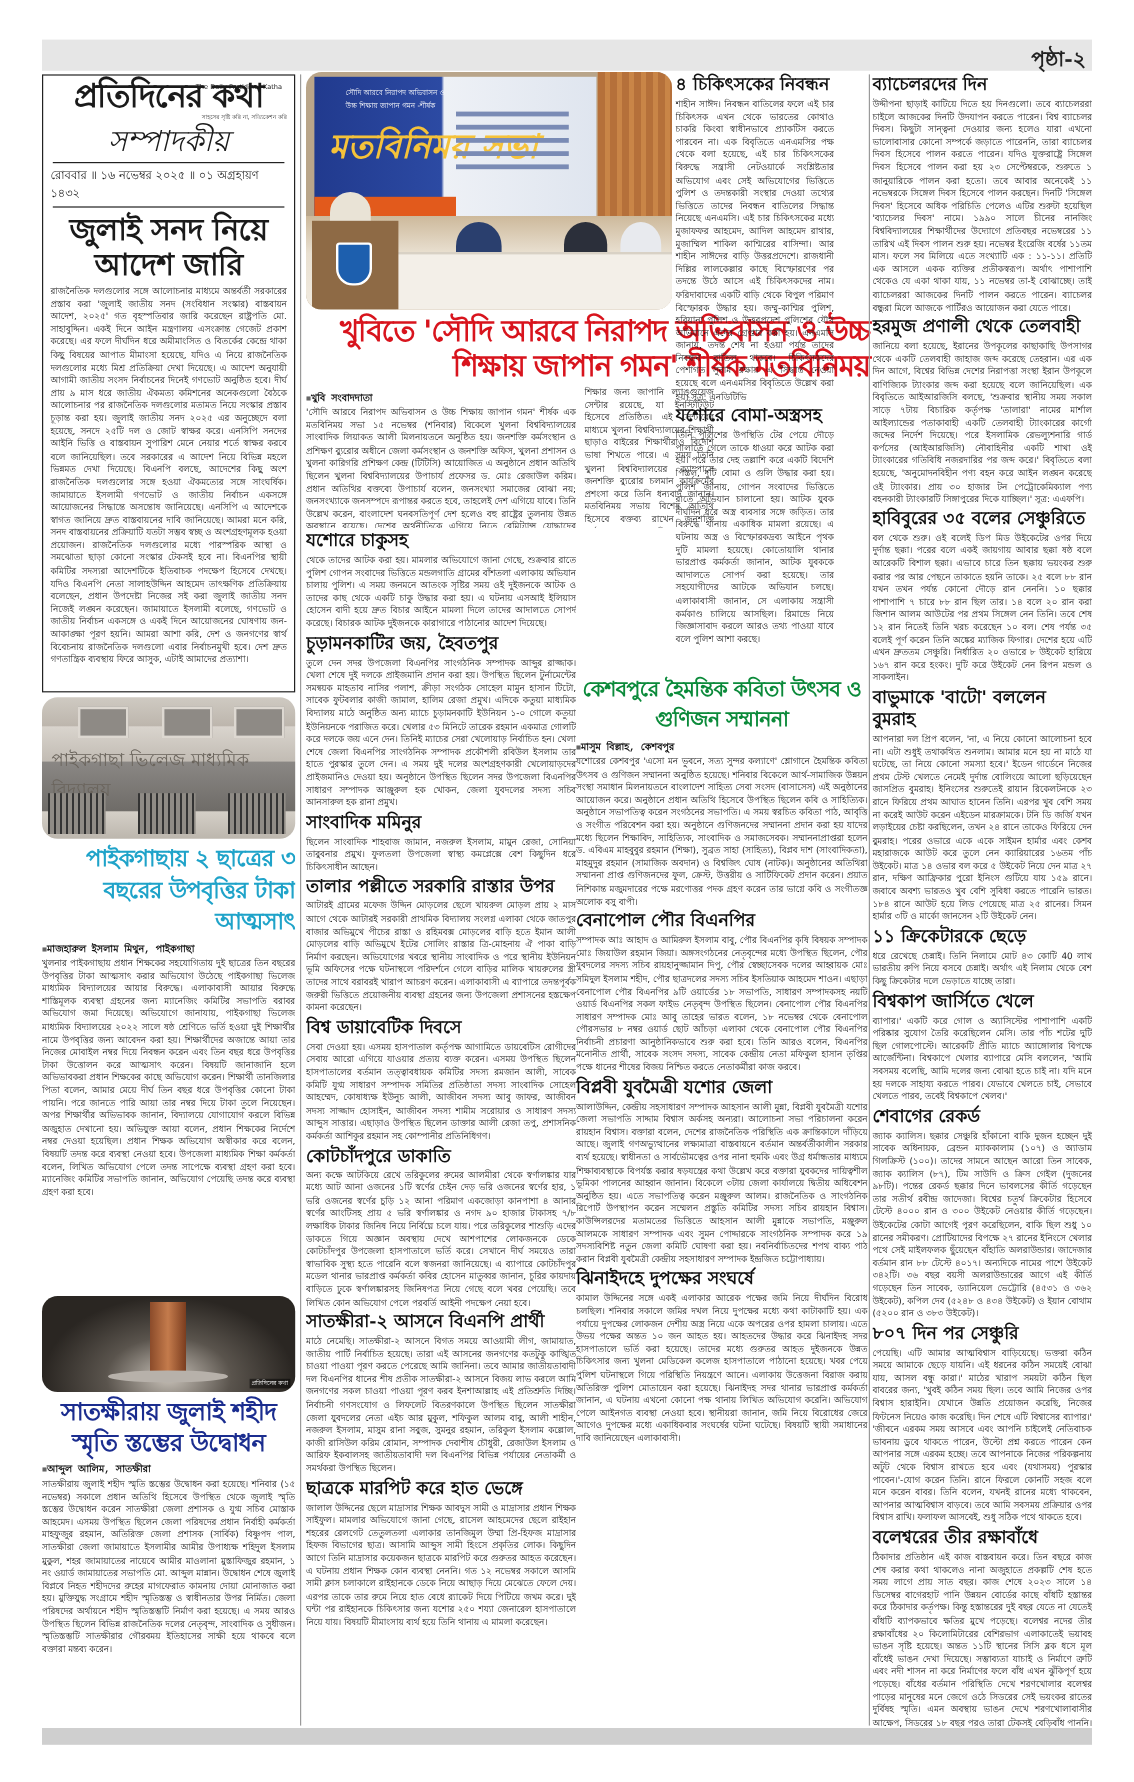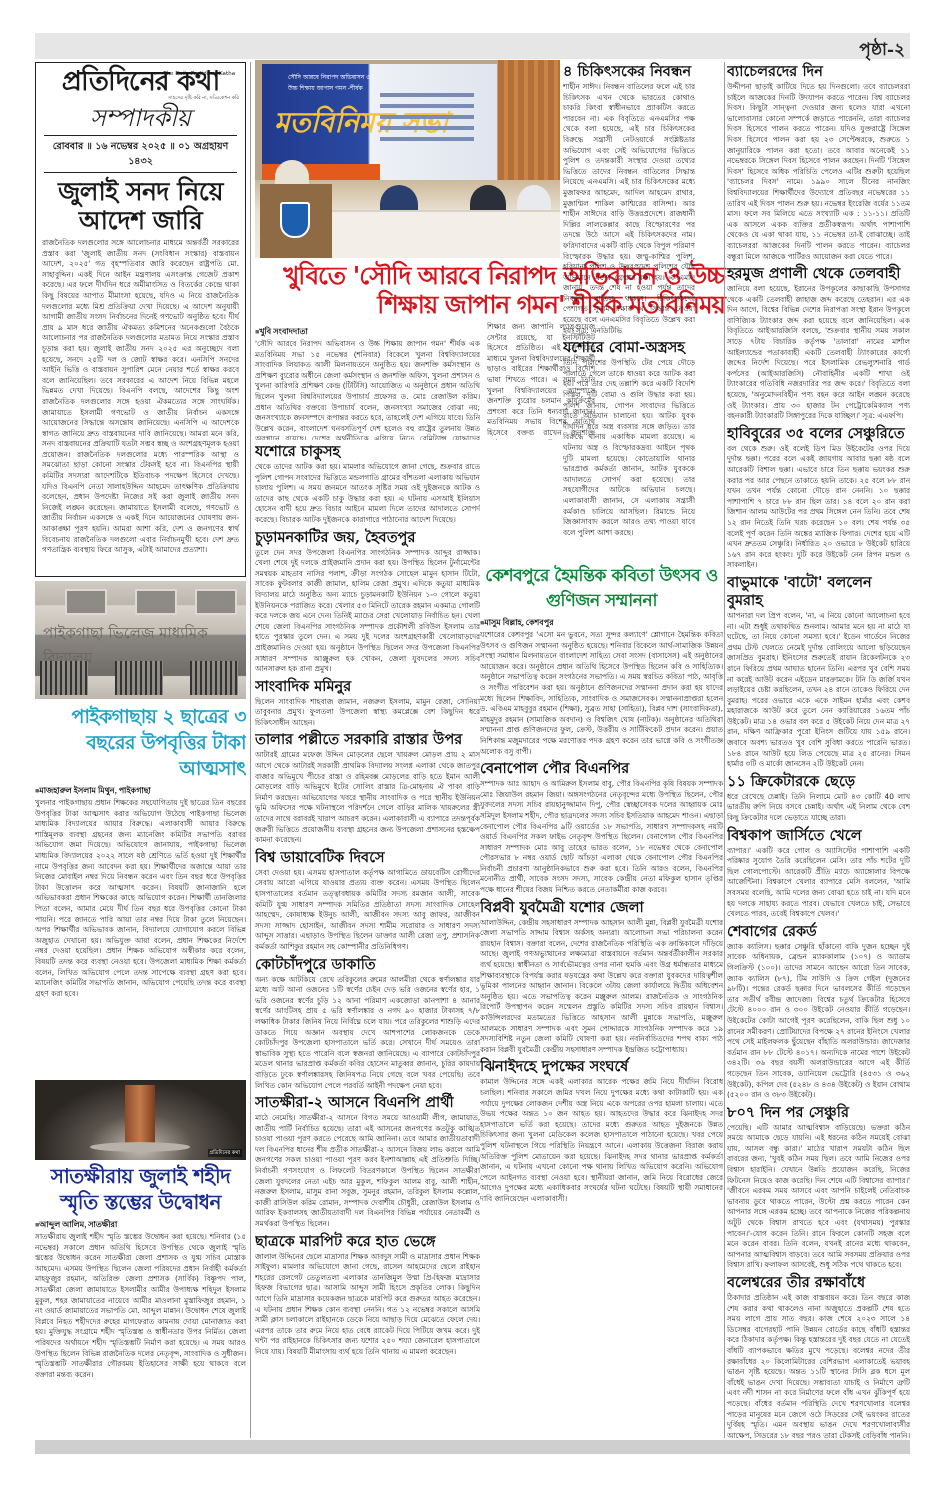--- a/index.html
+++ b/index.html
@@ -5,35 +5,35 @@
   * { box-sizing: border-box; margin: 0; padding: 0; }
   html, body { width: 945px; height: 1485px; background: #ffffff; overflow: hidden; }
   body { font-family: "DejaVu Serif", serif; color: #1a1a1a; position: relative; }
 
   .topband { position: absolute; left: 35px; top: 33px; width: 875px; height: 26px; background: #e6e6e6; }
   .page-no { position: absolute; right: 40px; top: 36px; font-size: 17px; font-weight: bold; color: #222; }
 
   .col { position: absolute; overflow: hidden; }
   .body-text { font-size: 7.4px; line-height: 10.6px; text-align: justify; color: #222; font-family: "DejaVu Sans", sans-serif; letter-spacing: -0.05px; }
   .sub-head { font-family: "DejaVu Serif", serif; font-size: 14.5px; font-weight: bold; text-align: left; line-height: 18px; color: #111; margin: 2px 0 2px; }
-  .byline { font-size: 8px; font-weight: bold; font-family: Liberation Serif, serif; margin: 3px 0 1px; color: #111; }
+  .byline { font-size: 8px; font-weight: bold; font-family: Liberation Mono, monospace; margin: 3px 0 1px; color: #111; }
   .byline::before { content: "\25A0 "; color: #666; font-size: 7px; }
 
   
   .editorial { position: absolute; left: 35px; top: 62px; width: 211px; height: 515px; border: 1.5px solid #222; padding: 4px 6px; overflow: hidden; }
   .ed-masthead { text-align: center; font-size: 27px; font-weight: bold; font-family: "DejaVu Serif", serif; line-height: 28px; letter-spacing: -1px; }
   .ed-eng { position: absolute; right: 10px; top: 7px; font-size: 5.5px; font-family: "DejaVu Sans", sans-serif; }
   .ed-tag { text-align: right; font-size: 4.8px; font-family: "DejaVu Sans", sans-serif; color: #333; margin-top: -1px; }
   .ed-sompadakio { text-align: center; font-size: 24px; font-style: italic; font-family: "DejaVu Serif", serif; line-height: 30px; margin-top: 1px; }
   .ed-rule { border-top: 1.5px solid #222; margin: 2px 2px 3px; }
-  .ed-date { text-align: center; font-size: 9.5px; font-family: "DejaVu Sans", sans-serif; font-weight: bold; }
+  .ed-date { text-align: left; font-size: 9.5px; font-family: "DejaVu Sans", sans-serif; font-weight: normal; }
   .ed-headline { text-align: center; font-size: 25px; font-weight: bold; line-height: 29px; margin: 4px 0 3px; font-family: "DejaVu Sans", sans-serif; letter-spacing: -0.5px; }
 
   
-  .photo { position: absolute; overflow: hidden; }
+  .photo { position: absolute; overflow: hidden; border-radius: 13px; }
   .photo-paikgacha { left: 35px; top: 581px; width: 211px; height: 118px;
     background: linear-gradient(180deg, #cfcac2 0%, #bdb6ad 20%, #d9d4cd 21%, #c2bcb4 45%, #8a8784 46%, #6f6c68 80%, #d4cfc7 81%, #bcb6ad 100%); }
   .photo-paikgacha .sign { position: absolute; left: 8px; top: 40px; font-size: 15px; color: #6a645c; font-family: "DejaVu Sans", sans-serif; }
   .photo-paikgacha .win { position: absolute; top: 8px; width: 42px; height: 26px; background: #8e8a85; border: 2px solid #ddd8d1; }
   .photo-paikgacha .grill { position: absolute; top: 80px; height: 34px; width: 48px; background: repeating-linear-gradient(90deg, #333 0 2px, #8f8b85 2px 5px); }
 
   .photo-seminar { left: 255px; top: 60px; width: 305px; height: 198px; background: #b9a58a; }
   .banner { position: absolute; left: 7px; top: 4px; width: 235px; height: 116px; background: linear-gradient(90deg, #213a8e 0%, #2c4aa3 45%, #eef1f6 46%, #dfe5ef 100%); }
   .banner .b-title { position: absolute; left: 12px; top: 44px; font-size: 28px; color: #f5c23a; font-weight: bold; font-style: italic; font-family: "DejaVu Serif", serif; line-height: 30px; }
   .banner .b-quote { position: absolute; left: 26px; top: 8px; font-size: 6px; color: #fff; font-family: "DejaVu Sans", sans-serif; width: 90px; }

